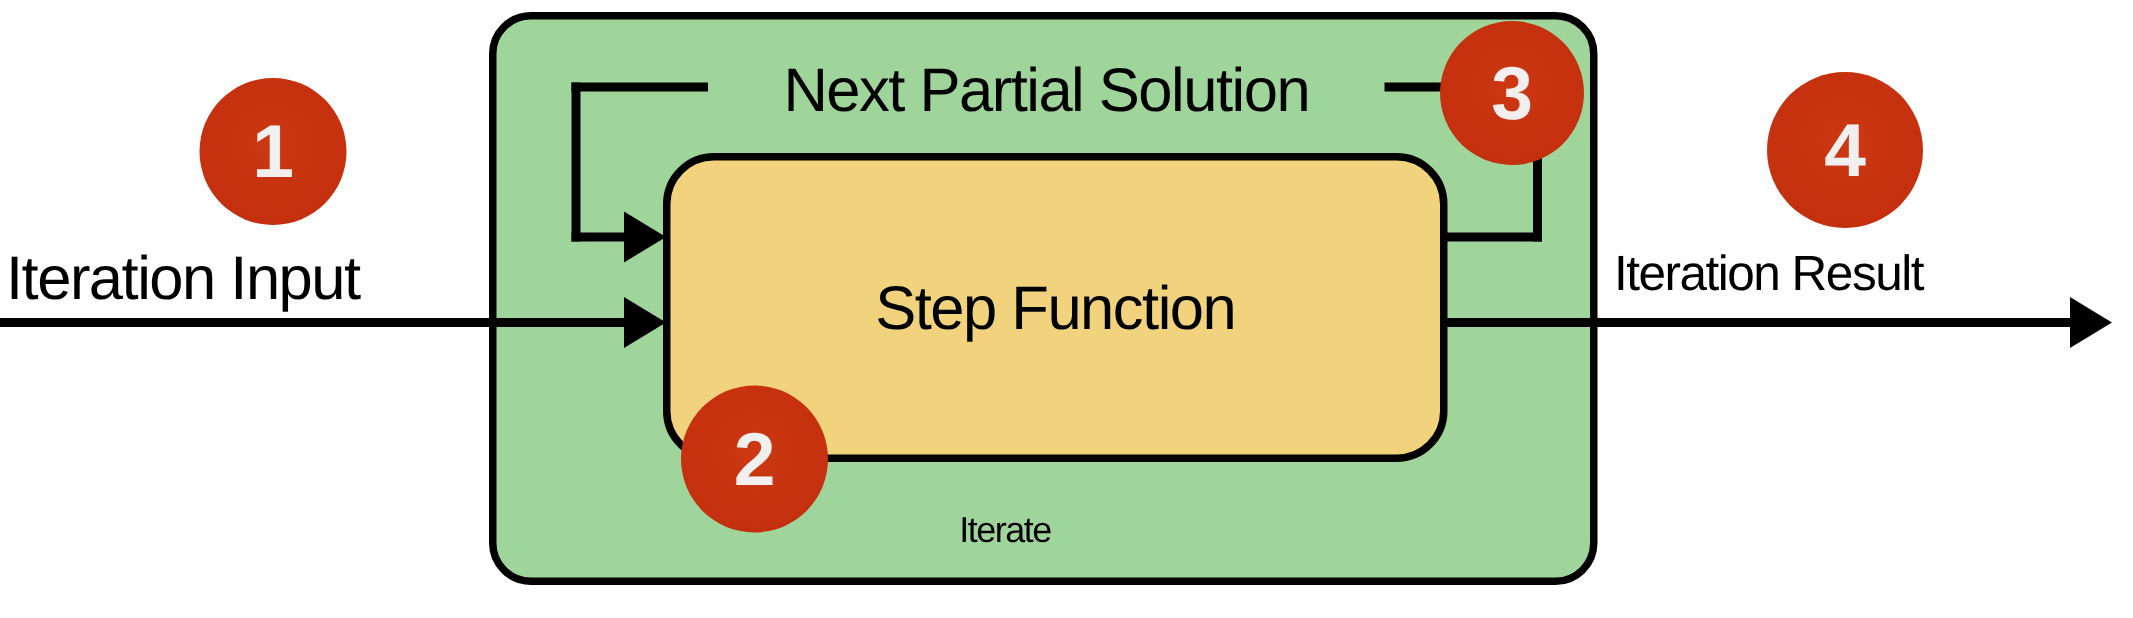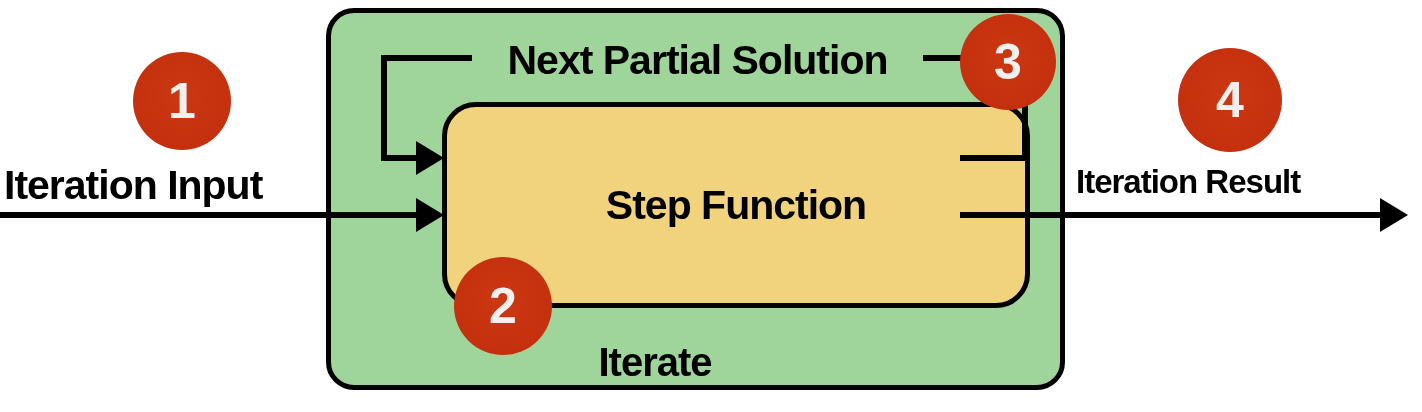--- a/index.html
+++ b/index.html
@@ -10,35 +10,35 @@
     font-family:"Liberation Sans", sans-serif;
     overflow:hidden;
   }
   
   .iterate-box{
     position:absolute;left:326px;top:8px;width:739px;height:382px;
     box-sizing:border-box;border:5px solid #000;border-radius:28px;
     background:var(--green,#9fd49b);z-index:1;
   }
   .step-box{
-    position:absolute;left:442px;top:102px;width:588px;height:206px;
+    position:absolute;left:442px;top:102px;width:523px;height:206px;
     box-sizing:border-box;border:5px solid #000;border-radius:34px;
     background:var(--yellow,#f1d37e);z-index:2;
     display:flex;align-items:center;justify-content:center;
   }
   
   .lbl{
-    position:absolute;color:#000;font-weight:700;
+    position:absolute;color:#000;font-weight:400;
     white-space:nowrap;letter-spacing:-1px;z-index:3;line-height:1;
   }
   .lbl-step{font-size:41px;letter-spacing:-1px;}
   .lbl-input{left:4px;top:165px;font-size:41px;text-align:right;}
   .lbl-result{left:1076px;top:165px;font-size:33px;}
   .lbl-nps{left:472px;top:40px;width:451px;text-align:center;font-size:41px;}
-  .lbl-iterate{left:555px;top:342px;width:200px;text-align:center;font-size:40px;}
+  .lbl-iterate{left:570px;top:342px;width:200px;text-align:center;font-size:24px;}
   
   .hline,.vline{position:absolute;background:#000;z-index:3;}
   .hline{height:6px;}
   .vline{width:6px;}
   .line-nps-left{left:381px;top:55px;width:91px;}
   .line-nps-right{left:923px;top:55px;width:105px;}
   .line-loop-left-v{left:381px;top:55px;height:106px;}
   .line-loop-left-h{left:381px;top:155px;width:35px;}
   .line-input{left:0;top:212px;width:416px;}
   .line-output{left:960px;top:212px;width:422px;}

